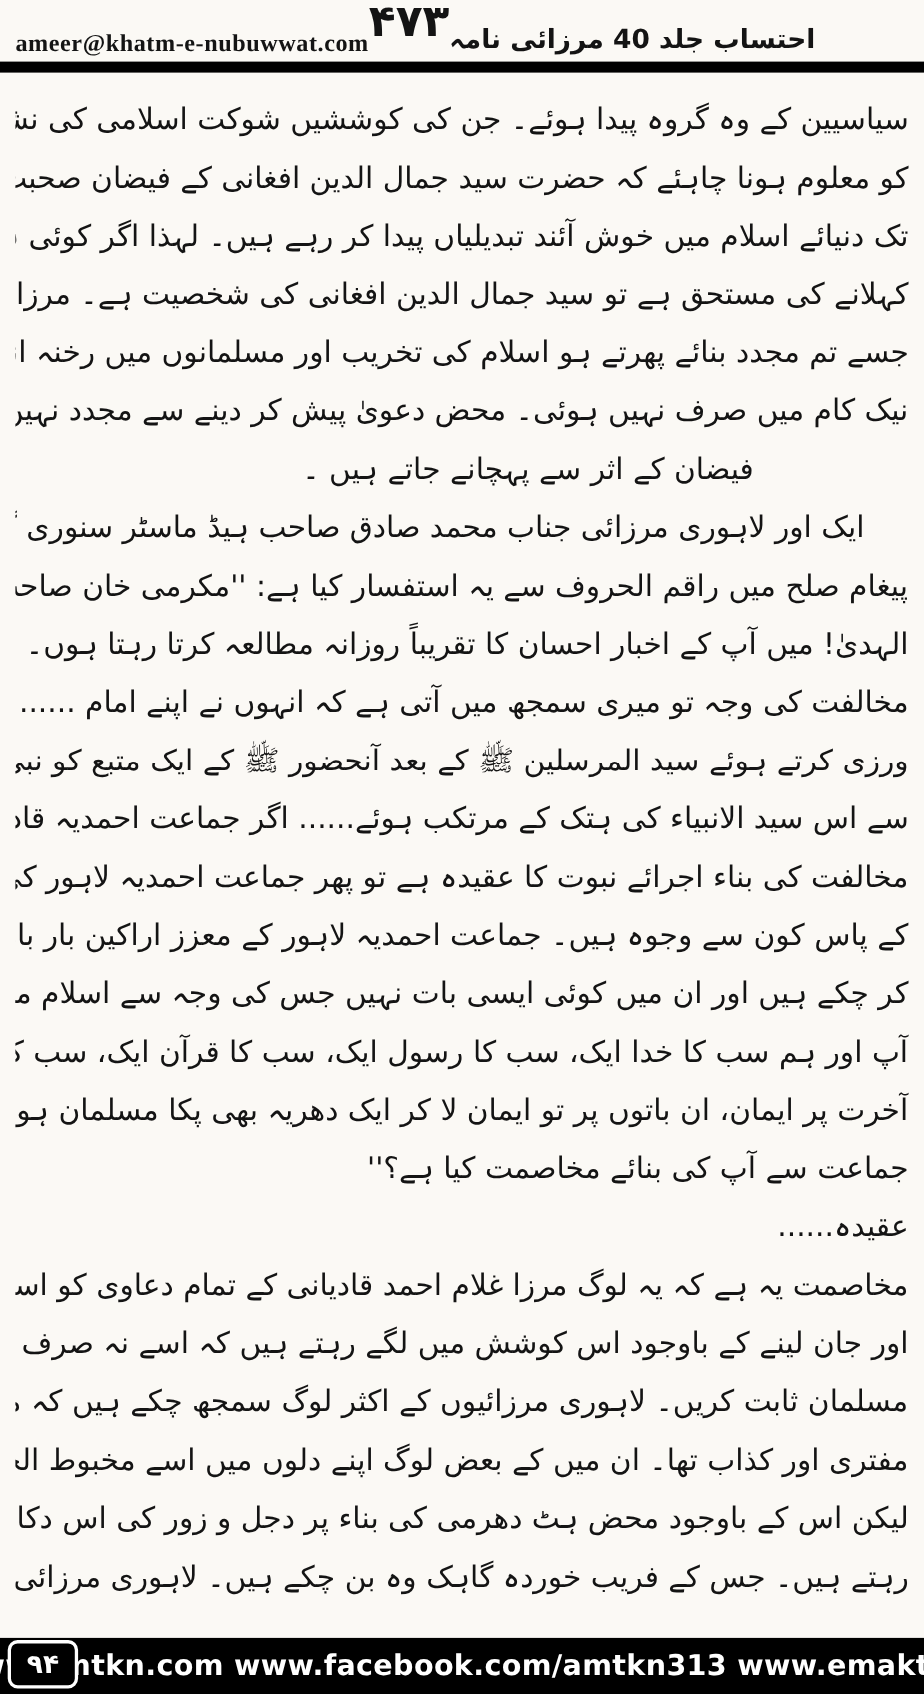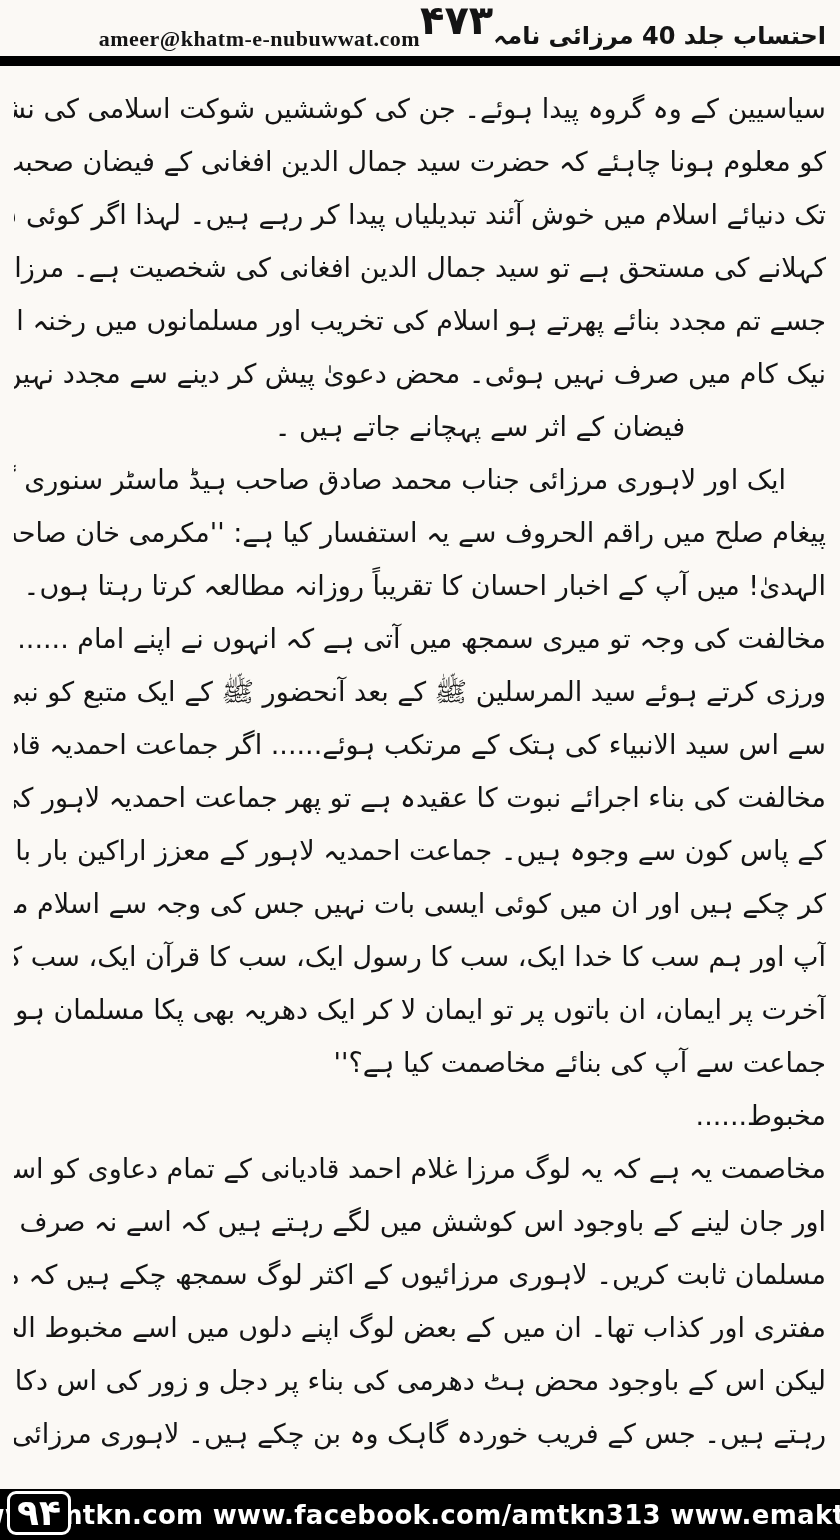--- a/index.html
+++ b/index.html
@@ -9,21 +9,21 @@
     margin:0 auto;
     background:#fbf9f5;
     overflow:hidden;
     font-family:"DejaVu Sans",sans-serif;
     color:#141414;
   }
   
   .header{
     display:flex;
     align-items:flex-end;
-    justify-content:flex-end;
+    justify-content:flex-start;
     height:56px;
     padding:6px 14px 0 14px;
     box-sizing:border-box;
   }
   .email{
     font-family:"Liberation Serif","DejaVu Serif",serif;
     font-weight:bold;
     font-size:22px;
     letter-spacing:.5px;
     padding-bottom:4px;
@@ -101,21 +101,21 @@
     border:3px solid #fff;
     border-radius:9px;
     background:#000;
     display:flex;
     align-items:center;
     justify-content:center;
     box-sizing:border-box;
   }
   .pagebox span{
     color:#fff;
-    font-size:36px;
+    font-size:24px;
     font-weight:bold;
     direction:rtl;
     line-height:1;
   }
   .links{
     color:#fff;
     font-weight:bold;
     font-size:26px;
     letter-spacing:.3px;
     white-space:nowrap;
@@ -149,21 +149,21 @@
       <div class="line" dir="rtl">مخالفت کی وجہ تو میری سمجھ میں آتی ہے کہ انہوں نے اپنے امام ...... کی وصیت کی صریح خلاف</div>
       <div class="line" dir="rtl">ورزی کرتے ہوئے سید المرسلین ﷺ کے بعد آنحضور ﷺ کے ایک متبع کو نبی بنا دیا اور اس طرح</div>
       <div class="line" dir="rtl">سے اس سید الانبیاء کی ہتک کے مرتکب ہوئے...... اگر جماعت احمدیہ قادیان کے ساتھ آپ کی</div>
       <div class="line" dir="rtl">مخالفت کی بناء اجرائے نبوت کا عقیدہ ہے تو پھر جماعت احمدیہ لاہور کی مخالفت کے لئے آپ</div>
       <div class="line" dir="rtl">کے پاس کون سے وجوہ ہیں۔ جماعت احمدیہ لاہور کے معزز اراکین بار بار اپنے عقائد کا اعلان</div>
       <div class="line" dir="rtl">کر چکے ہیں اور ان میں کوئی ایسی بات نہیں جس کی وجہ سے اسلام میں کسی قسم کا فتنہ پیدا ہوتا ہو۔</div>
       <div class="line" dir="rtl">آپ اور ہم سب کا خدا ایک، سب کا رسول ایک، سب کا قرآن ایک، سب کا ملائکہ اور یوم</div>
       <div class="line" dir="rtl">آخرت پر ایمان، ان باتوں پر تو ایمان لا کر ایک دھریہ بھی پکا مسلمان ہو جاتا ہے تو پھر اس</div>
       <div class="line right" dir="rtl">جماعت سے آپ کی بنائے مخاصمت کیا ہے؟''</div>
       <div class="line split" dir="rtl">
-        <span class="lead">مخبوط......</span>
+        <span class="lead">عقیدہ......</span>
       </div>
       <div class="line" dir="rtl">مخاصمت یہ ہے کہ یہ لوگ مرزا غلام احمد قادیانی کے تمام دعاوی کو اسلام کی تعلیم کے منافی سمجھ لینے</div>
       <div class="line" dir="rtl">اور جان لینے کے باوجود اس کوشش میں لگے رہتے ہیں کہ اسے نہ صرف مسلمان بلکہ ایک برگزیدہ</div>
       <div class="line" dir="rtl">مسلمان ثابت کریں۔ لاہوری مرزائیوں کے اکثر لوگ سمجھ چکے ہیں کہ مرزا غلام احمد قادیانی</div>
       <div class="line" dir="rtl">مفتری اور کذاب تھا۔ ان میں کے بعض لوگ اپنے دلوں میں اسے مخبوط الحواس قرار دیتے ہیں۔</div>
       <div class="line" dir="rtl">لیکن اس کے باوجود محض ہٹ دھرمی کی بناء پر دجل و زور کی اس دکان کو چمکانے کے لئے کوشاں</div>
       <div class="line" dir="rtl">رہتے ہیں۔ جس کے فریب خوردہ گاہک وہ بن چکے ہیں۔ لاہوری مرزائی کہتے ہیں کہ مرزا غلام</div>
     </main>
 
   <footer class="footer">

